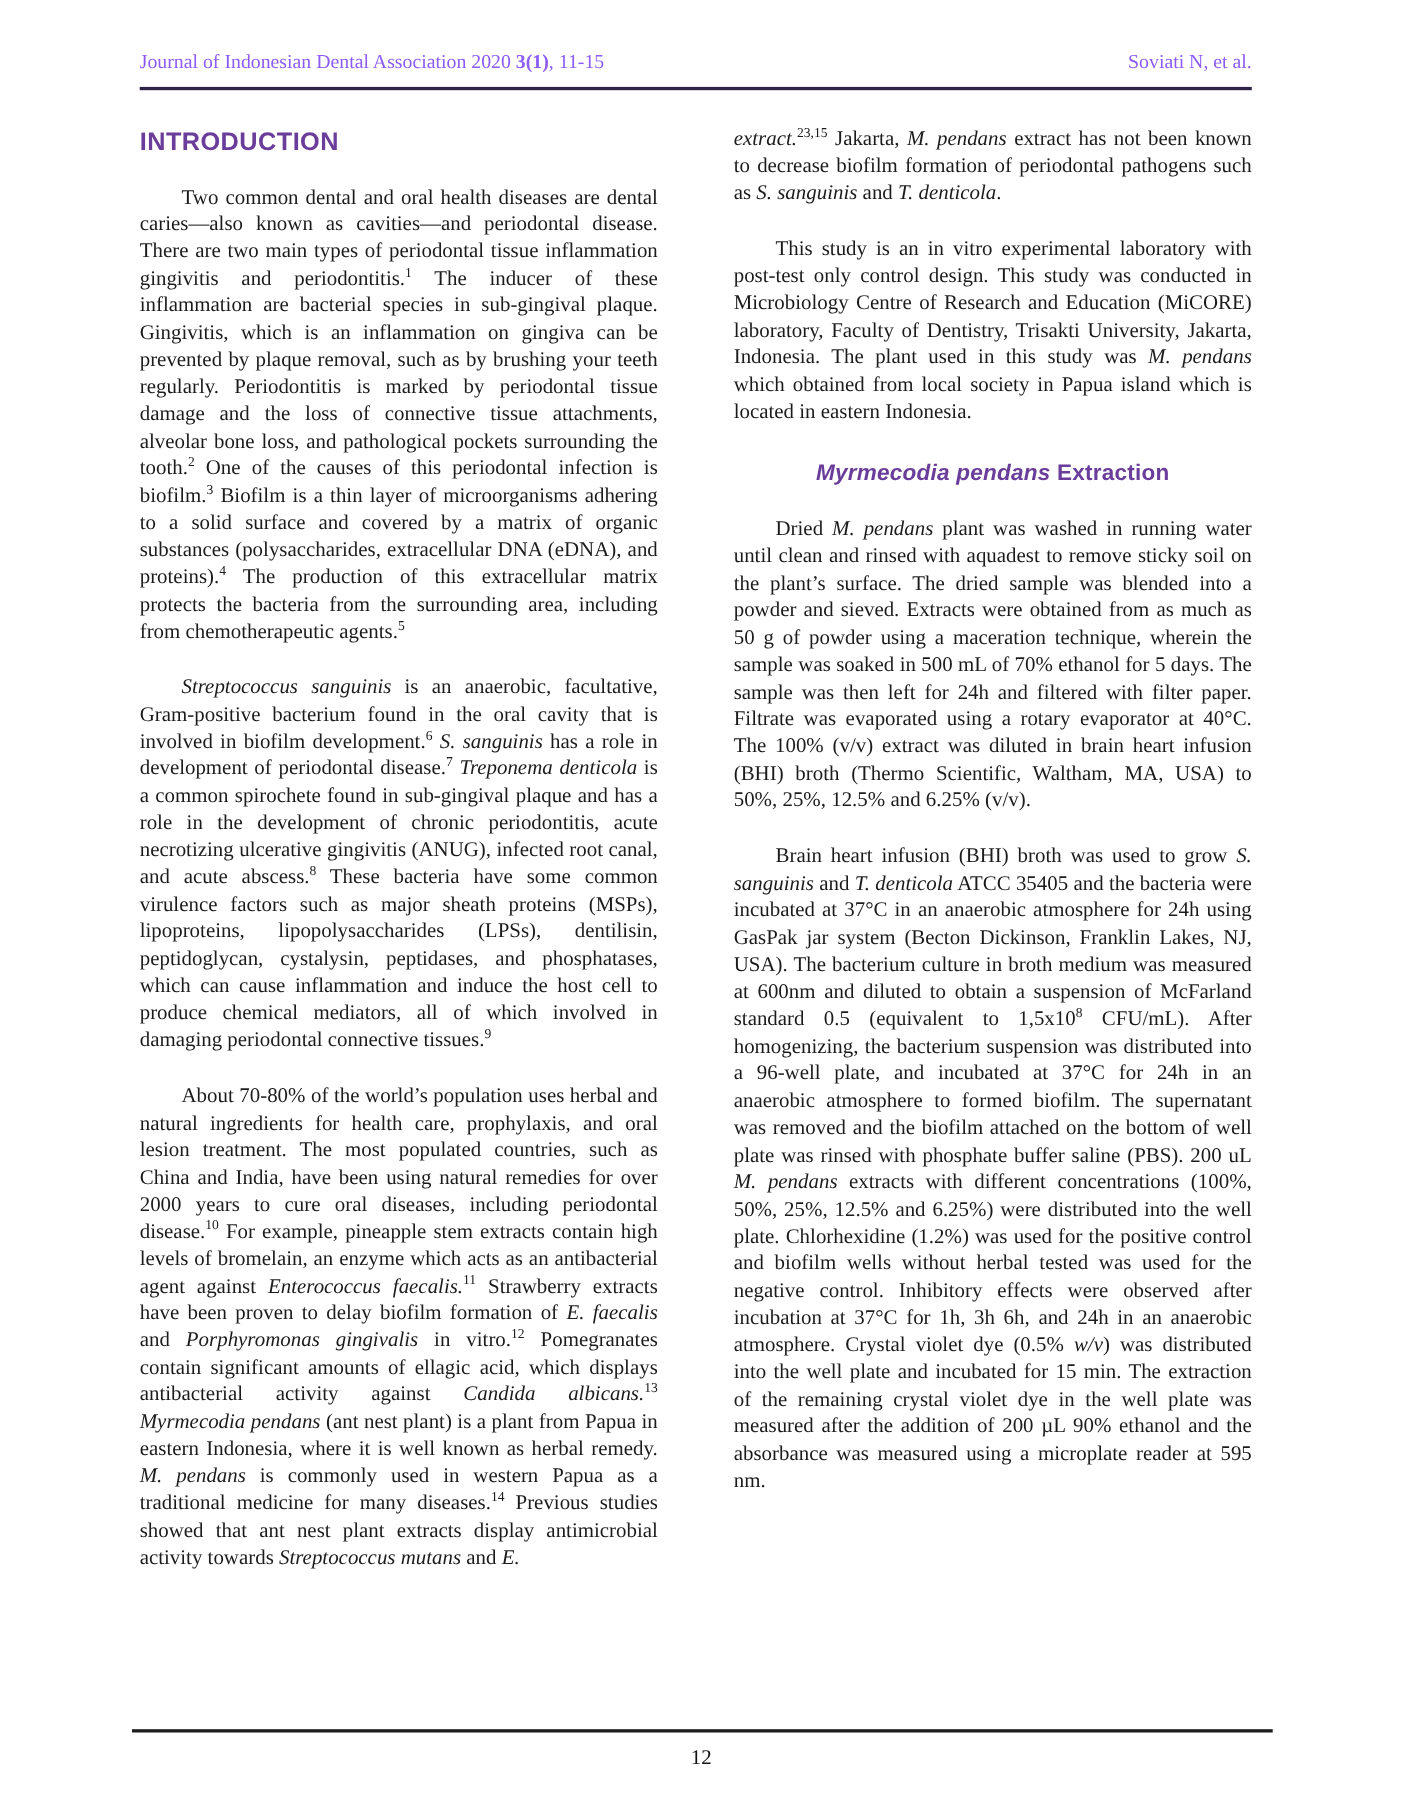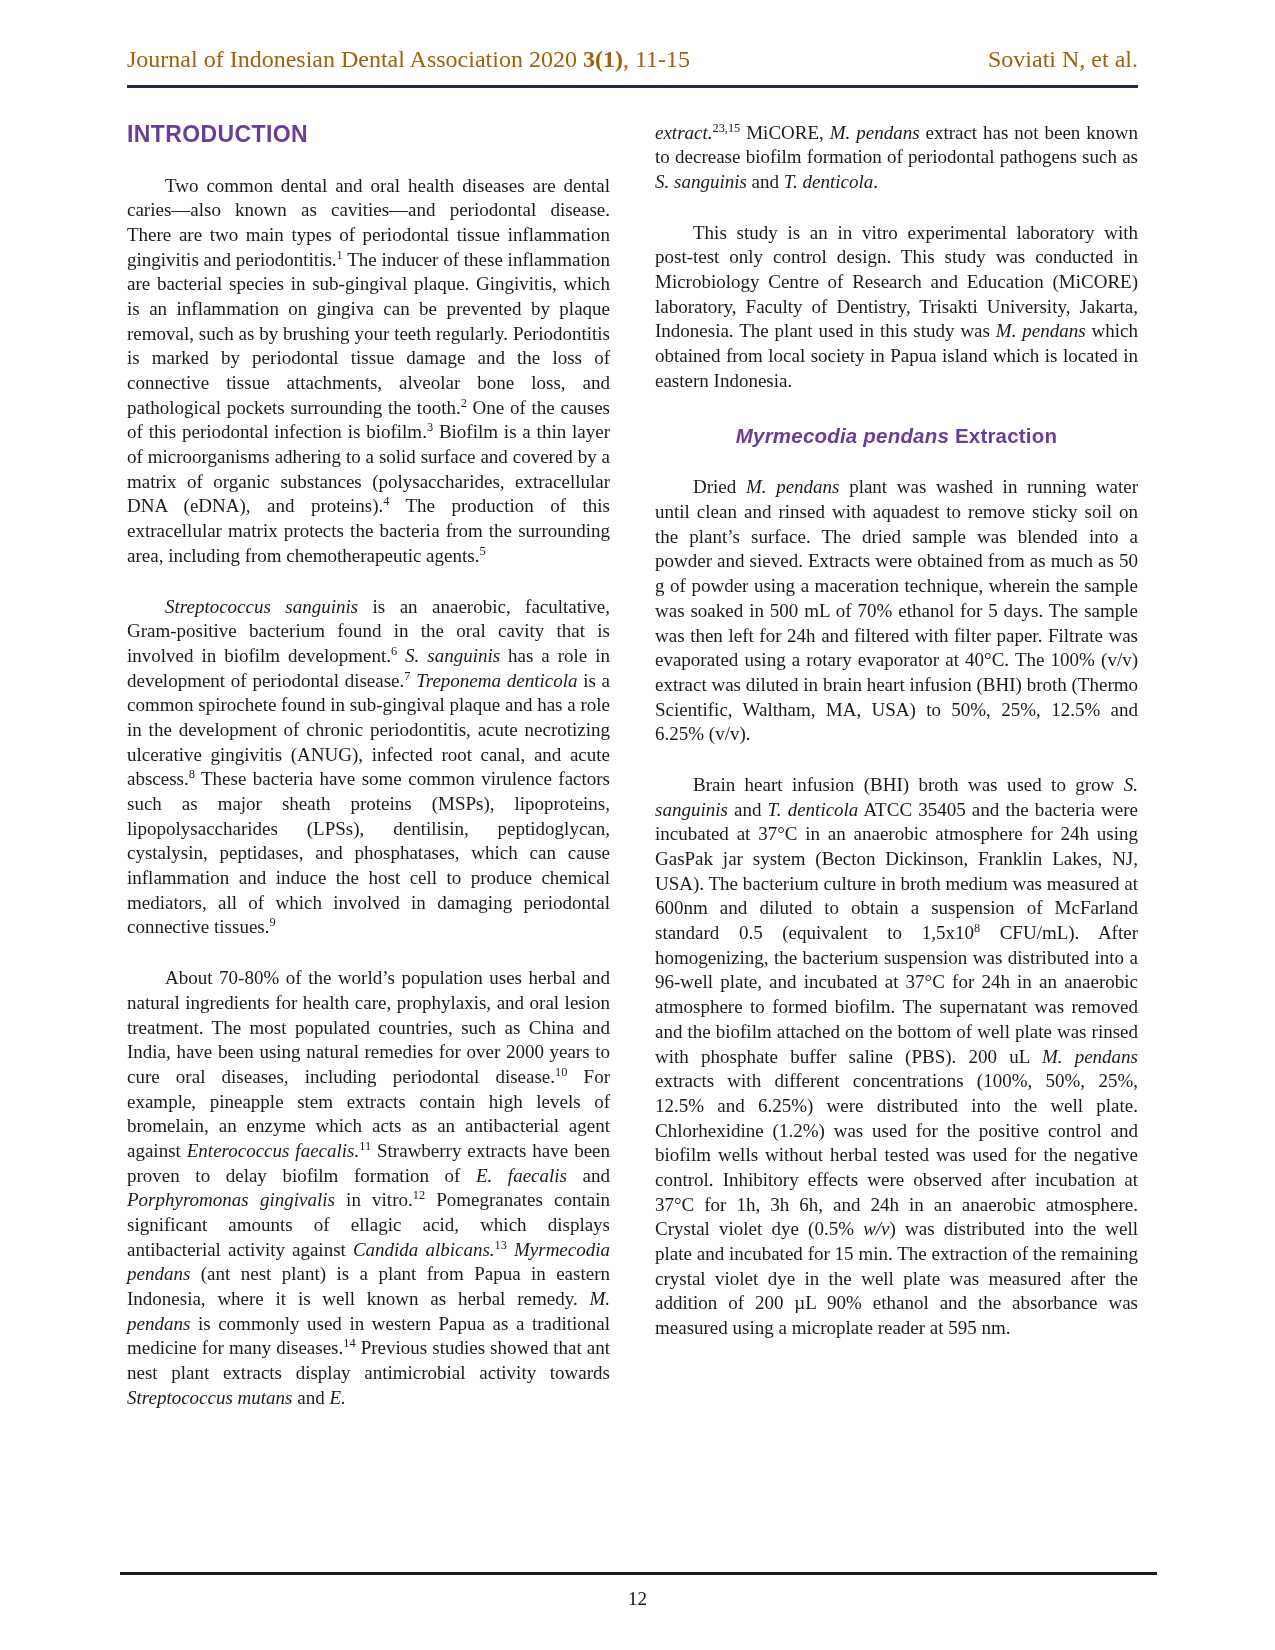--- a/index.html
+++ b/index.html
@@ -8,29 +8,29 @@
     position: relative; overflow: hidden;
     font-family: "Liberation Serif", serif;
     color: #1b1b1b;
     -webkit-font-smoothing: antialiased;
   }
   .page { padding: 46px 137px 0 127px; }
 
   
   .header {
     display: flex; justify-content: space-between; align-items: baseline;
-    font-size: 24px; color: #a16207;
+    font-size: 18px; color: #8b5cf6;
   }
   .header-left .jbold { font-weight: bold; }
   .header-rule {
     height: 2.5px; background: #2f2447; margin-top: 12px;
   }
 
   
-  .content { display: flex; gap: 45px; margin-top: 33px; }
+  .content { display: flex; gap: 69px; margin-top: 33px; }
   .col { width: 483px; }
 
   .h1 {
     font-family: "Liberation Sans", sans-serif;
     font-weight: 700; font-size: 23px; letter-spacing: 0.4px;
     color: #6a3d9a; margin: 36px 0 26px 0;
   }
   .h2 {
     font-family: "Liberation Sans", sans-serif;
     font-weight: 700; font-size: 20.5px; letter-spacing: 0.2px;
@@ -72,21 +72,21 @@
   <div class="header-rule"></div>
 
   <div class="content">
     <div class="col">
         <div class="h1"><span>INTRODUCTION</span></div>
         <p class="para"><span>Two common dental and oral health diseases are dental caries—also known as cavities—and periodontal disease. There are two main types of periodontal tissue inflammation gingivitis and periodontitis.</span><sup>1</sup><span> The inducer of these inflammation are bacterial species in sub-gingival plaque. Gingivitis, which is an inflammation on gingiva can be prevented by plaque removal, such as by brushing your teeth regularly. Periodontitis is marked by periodontal tissue damage and the loss of connective tissue attachments, alveolar bone loss, and pathological pockets surrounding the tooth.</span><sup>2</sup><span> One of the causes of this periodontal infection is biofilm.</span><sup>3</sup><span> Biofilm is a thin layer of microorganisms adhering to a solid surface and covered by a matrix of organic substances (polysaccharides, extracellular DNA (eDNA), and proteins).</span><sup>4</sup><span> The production of this extracellular matrix protects the bacteria from the surrounding area, including from chemotherapeutic agents.</span><sup>5</sup></p>
         <p class="para"><span class="it">Streptococcus sanguinis</span><span> is an anaerobic, facultative, Gram-positive bacterium found in the oral cavity that is involved in biofilm development.</span><sup>6</sup><span> </span><span class="it">S. sanguinis</span><span> has a role in development of periodontal disease.</span><sup>7</sup><span> </span><span class="it">Treponema denticola</span><span> is a common spirochete found in sub-gingival plaque and has a role in the development of chronic periodontitis, acute necrotizing ulcerative gingivitis (ANUG), infected root canal, and acute abscess.</span><sup>8</sup><span> These bacteria have some common virulence factors such as major sheath proteins (MSPs), lipoproteins, lipopolysaccharides (LPSs), dentilisin, peptidoglycan, cystalysin, peptidases, and phosphatases, which can cause inflammation and induce the host cell to produce chemical mediators, all of which  involved in damaging periodontal connective tissues.</span><sup>9</sup></p>
         <p class="para"><span>About 70-80% of the world’s population uses herbal and natural ingredients for health care, prophylaxis, and oral lesion treatment. The most populated countries, such as China and India, have been using natural remedies for over 2000 years to cure oral diseases, including periodontal disease.</span><sup>10</sup><span> For example, pineapple stem extracts contain high levels of bromelain, an enzyme which acts as an antibacterial agent against </span><span class="it">Enterococcus faecalis.</span><sup>11</sup><span> Strawberry extracts have been proven to delay biofilm formation of </span><span class="it">E. faecalis</span><span> and </span><span class="it">Porphyromonas gingivalis</span><span> in vitro.</span><sup>12</sup><span> Pomegranates contain significant amounts of ellagic acid, which displays antibacterial activity against </span><span class="it">Candida albicans.</span><sup>13</sup><span> </span><span class="it">Myrmecodia pendans</span><span> (ant nest plant) is a plant from Papua in eastern Indonesia, where it is well known as herbal remedy. </span><span class="it">M. pendans</span><span> is commonly used in western Papua as a traditional medicine for many diseases.</span><sup>14</sup><span> Previous studies showed that ant nest plant extracts display antimicrobial activity towards </span><span class="it">Streptococcus mutans</span><span> and </span><span class="it">E.</span></p>
       </div>
     <div class="col">
-        <p class="para no-indent"><span class="it">extract.</span><sup>23,15</sup><span> MiCORE, </span><span class="it">M. pendans</span><span> extract has not been known to decrease biofilm formation of periodontal pathogens such as </span><span class="it">S. sanguinis</span><span> and </span><span class="it">T. denticola</span><span>.</span></p>
+        <p class="para no-indent"><span class="it">extract.</span><sup>23,15</sup><span> Jakarta, </span><span class="it">M. pendans</span><span> extract has not been known to decrease biofilm formation of periodontal pathogens such as </span><span class="it">S. sanguinis</span><span> and </span><span class="it">T. denticola</span><span>.</span></p>
         <p class="para"><span>This study is an in vitro experimental laboratory with post-test only control design. This study was conducted in Microbiology Centre of Research and Education (MiCORE) laboratory, Faculty of Dentistry, Trisakti University, Jakarta, Indonesia. The plant used in this study was </span><span class="it">M. pendans</span><span> which obtained from local society in Papua island which is located in eastern Indonesia.</span></p>
         <div class="h2"><span class="it">Myrmecodia pendans </span><span>Extraction</span></div>
         <p class="para"><span>Dried </span><span class="it">M. pendans</span><span> plant was washed in running water until clean and rinsed with aquadest to remove sticky soil on the plant’s surface. The dried sample was blended into a powder and sieved. Extracts were obtained from as much as 50 g of powder using a maceration technique, wherein the sample was soaked in 500 mL of 70% ethanol for 5 days. The sample was then left for 24h and filtered with filter paper. Filtrate was evaporated using a rotary evaporator at 40°C. The 100% (v/v) extract was diluted in brain heart infusion (BHI) broth (Thermo Scientific, Waltham, MA, USA) to 50%, 25%, 12.5% and 6.25% (v/v).</span></p>
         <p class="para"><span>Brain heart infusion (BHI) broth was used to grow </span><span class="it">S. sanguinis</span><span> and </span><span class="it">T. denticola</span><span> ATCC 35405 and the bacteria were incubated at 37°C in an anaerobic atmosphere for 24h using GasPak jar system (Becton Dickinson, Franklin Lakes, NJ, USA). The bacterium culture in broth medium was measured at 600nm and diluted to obtain a suspension of McFarland standard 0.5 (equivalent to 1,5x10</span><sup>8</sup><span> CFU/mL). After homogenizing, the bacterium suspension was distributed into a 96-well plate, and incubated at 37°C for 24h in an anaerobic atmosphere to formed biofilm. The supernatant was removed and the biofilm attached on the bottom of well plate was rinsed with phosphate buffer saline (PBS). 200 uL </span><span class="it">M. pendans</span><span> extracts with different concentrations (100%, 50%, 25%, 12.5% and 6.25%) were distributed into the well plate. Chlorhexidine (1.2%) was used for the positive control and biofilm wells without herbal tested was used for the negative control. Inhibitory effects were observed after incubation at 37°C for 1h, 3h 6h, and 24h in an anaerobic atmosphere. Crystal violet dye (0.5% </span><span class="it">w/v</span><span>) was distributed into the well plate and incubated for 15 min. The extraction of the remaining crystal violet dye in the well plate was measured after the addition of 200 µL 90% ethanol and the absorbance was measured using a microplate reader at 595 nm.</span></p>
       </div>
   </div>
 
 </div>
 
 <div class="footer-rule"></div>

